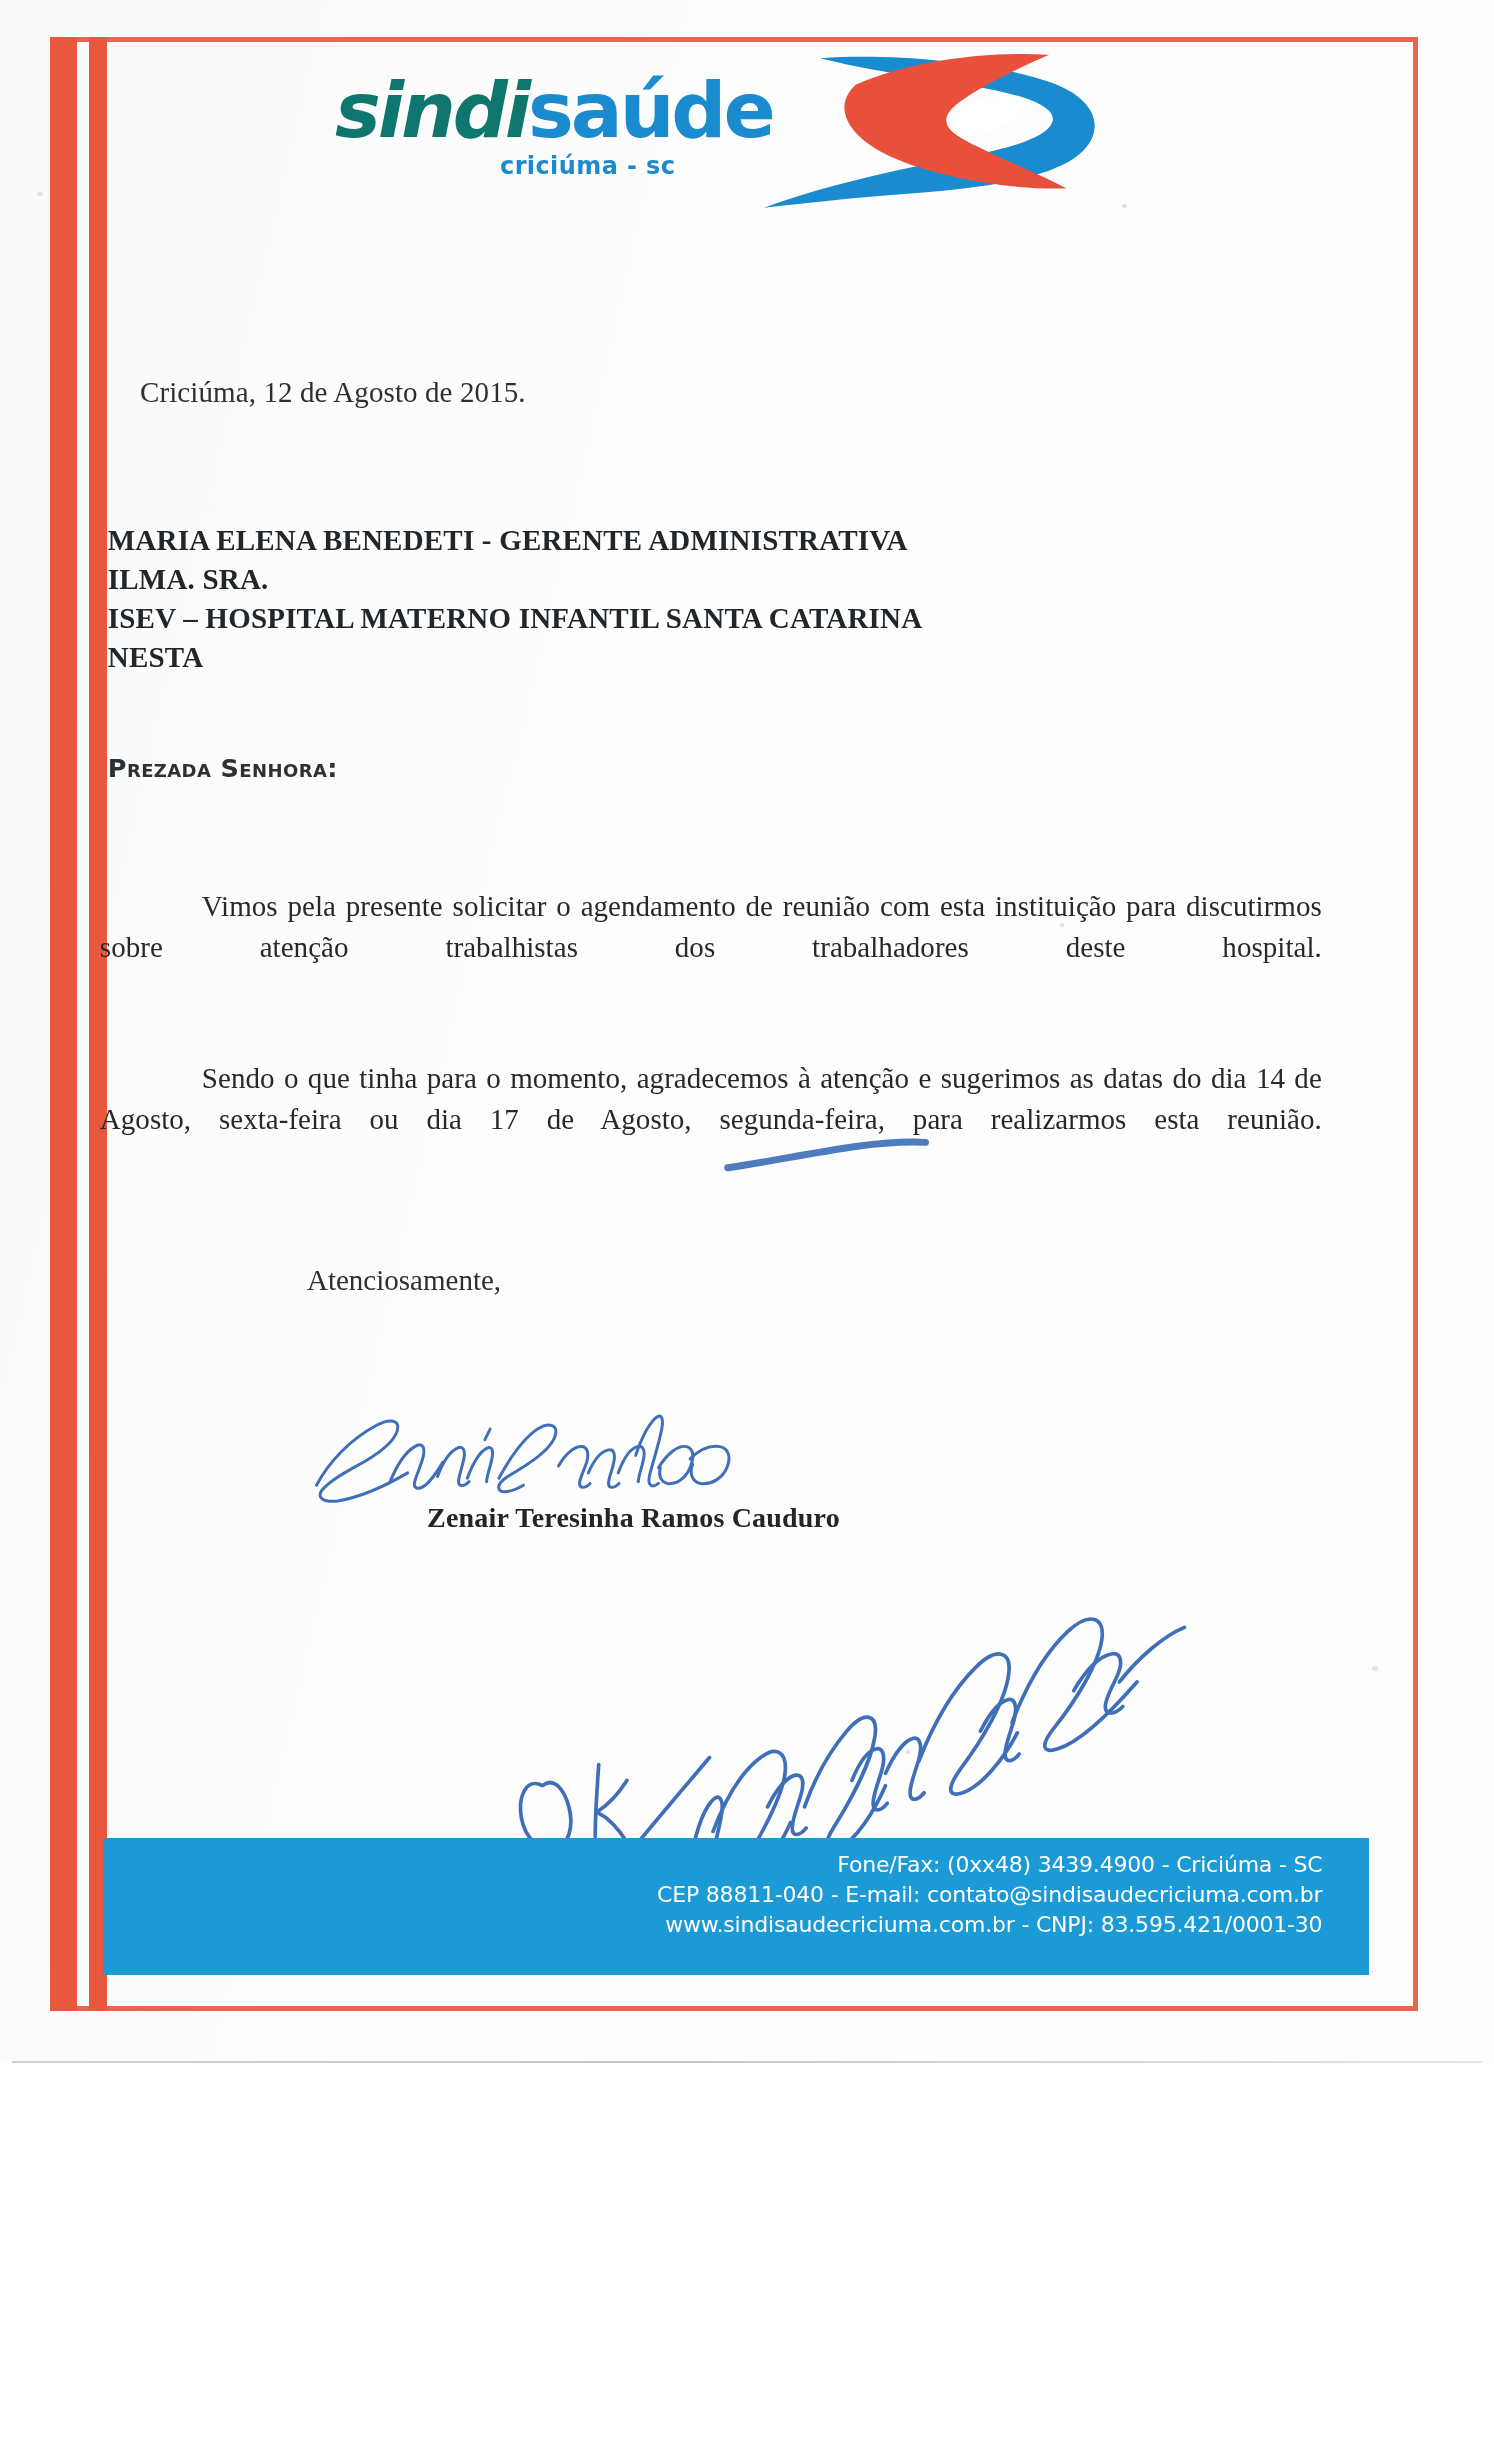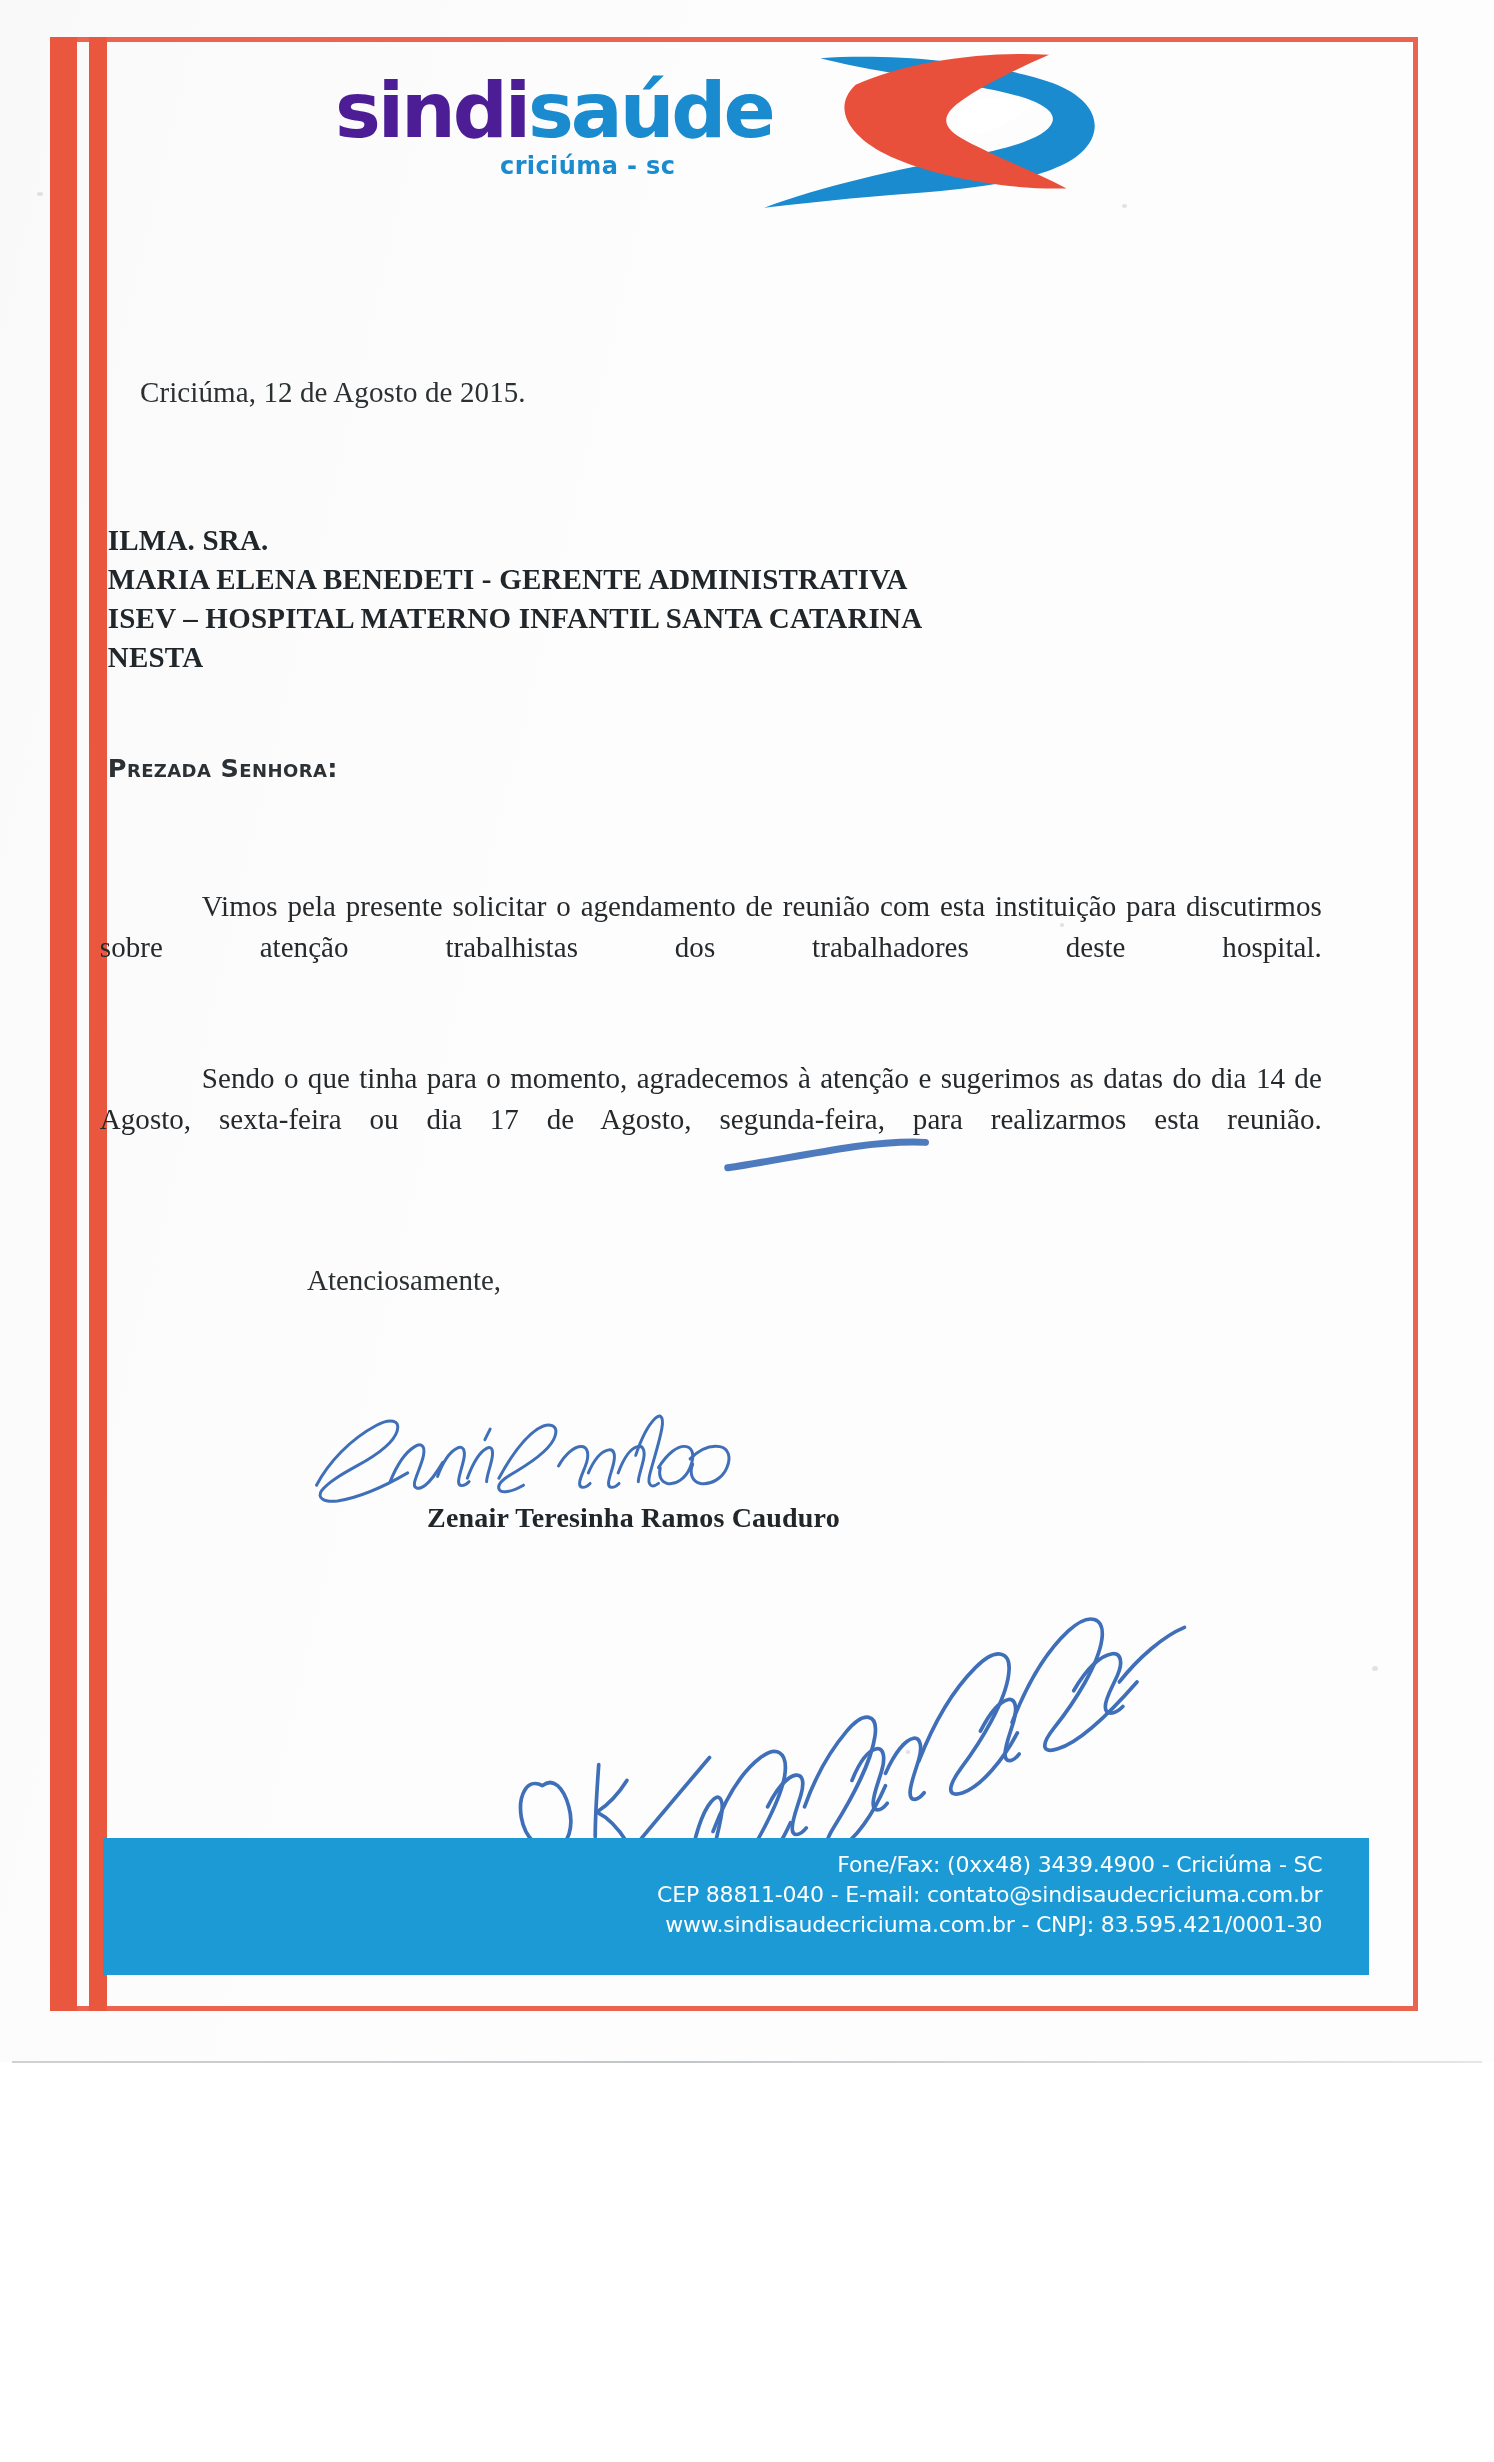--- a/index.html
+++ b/index.html
@@ -100,21 +100,21 @@
   #logo-wordmark {
     position: absolute;
     left: 0; top: 21px;
     font-family: "DejaVu Sans", sans-serif;
     font-weight: bold;
     font-size: 77px;
     letter-spacing: -3.1px;
     line-height: 1;
     white-space: nowrap;
   }
-  #logo-word-sindi { color: #4c1d95; }
+  #logo-word-sindi { color: #0f766e; font-style: italic; }
   #logo-word-saude { color: #1b8bd0; }
   #logo-subtitle {
     position: absolute;
     left: 165px; top: 101px;
     font-family: "DejaVu Sans", sans-serif;
     font-weight: bold;
     font-size: 24px;
     letter-spacing: 0.4px;
     color: #1b8bd0;
     white-space: nowrap;
@@ -277,22 +277,22 @@
                  C288,164 206,150 152,126 C104,104 84,70 112,44 Z" fill="#e8503c"></path>
 
         <path d="M249,62 C272,56 300,58 314,66 C300,80 276,94 252,100
                  C234,104 224,96 228,84 C231,74 238,66 249,62 Z" fill="#ffffff"></path>
       </svg>
     </div>
 
     <div class="doc-line" id="date-line">Criciúma, 12 de Agosto de 2015.</div>
 
     <div id="recipient-block">
+      <div>MARIA ELENA BENEDETI - GERENTE ADMINISTRATIVA</div>
       <div>ILMA. SRA.</div>
-      <div>MARIA ELENA BENEDETI - GERENTE ADMINISTRATIVA</div>
       <div>ISEV – HOSPITAL MATERNO INFANTIL SANTA CATARINA</div>
       <div>NESTA</div>
     </div>
 
     <div id="salutation">Prezada Senhora:</div>
 
     <div class="body-par" id="paragraph-1">Vimos pela presente solicitar o agendamento de reunião com esta instituição para discutirmos sobre atenção trabalhistas dos trabalhadores deste hospital.</div>
     <div class="body-par" id="paragraph-2">Sendo o que tinha para o momento, agradecemos à atenção e sugerimos as datas do dia 14 de Agosto, sexta-feira ou dia 17 de Agosto, segunda-feira, para realizarmos esta reunião.</div>
 
     <div class="doc-line" id="closing-line">Atenciosamente,</div>

